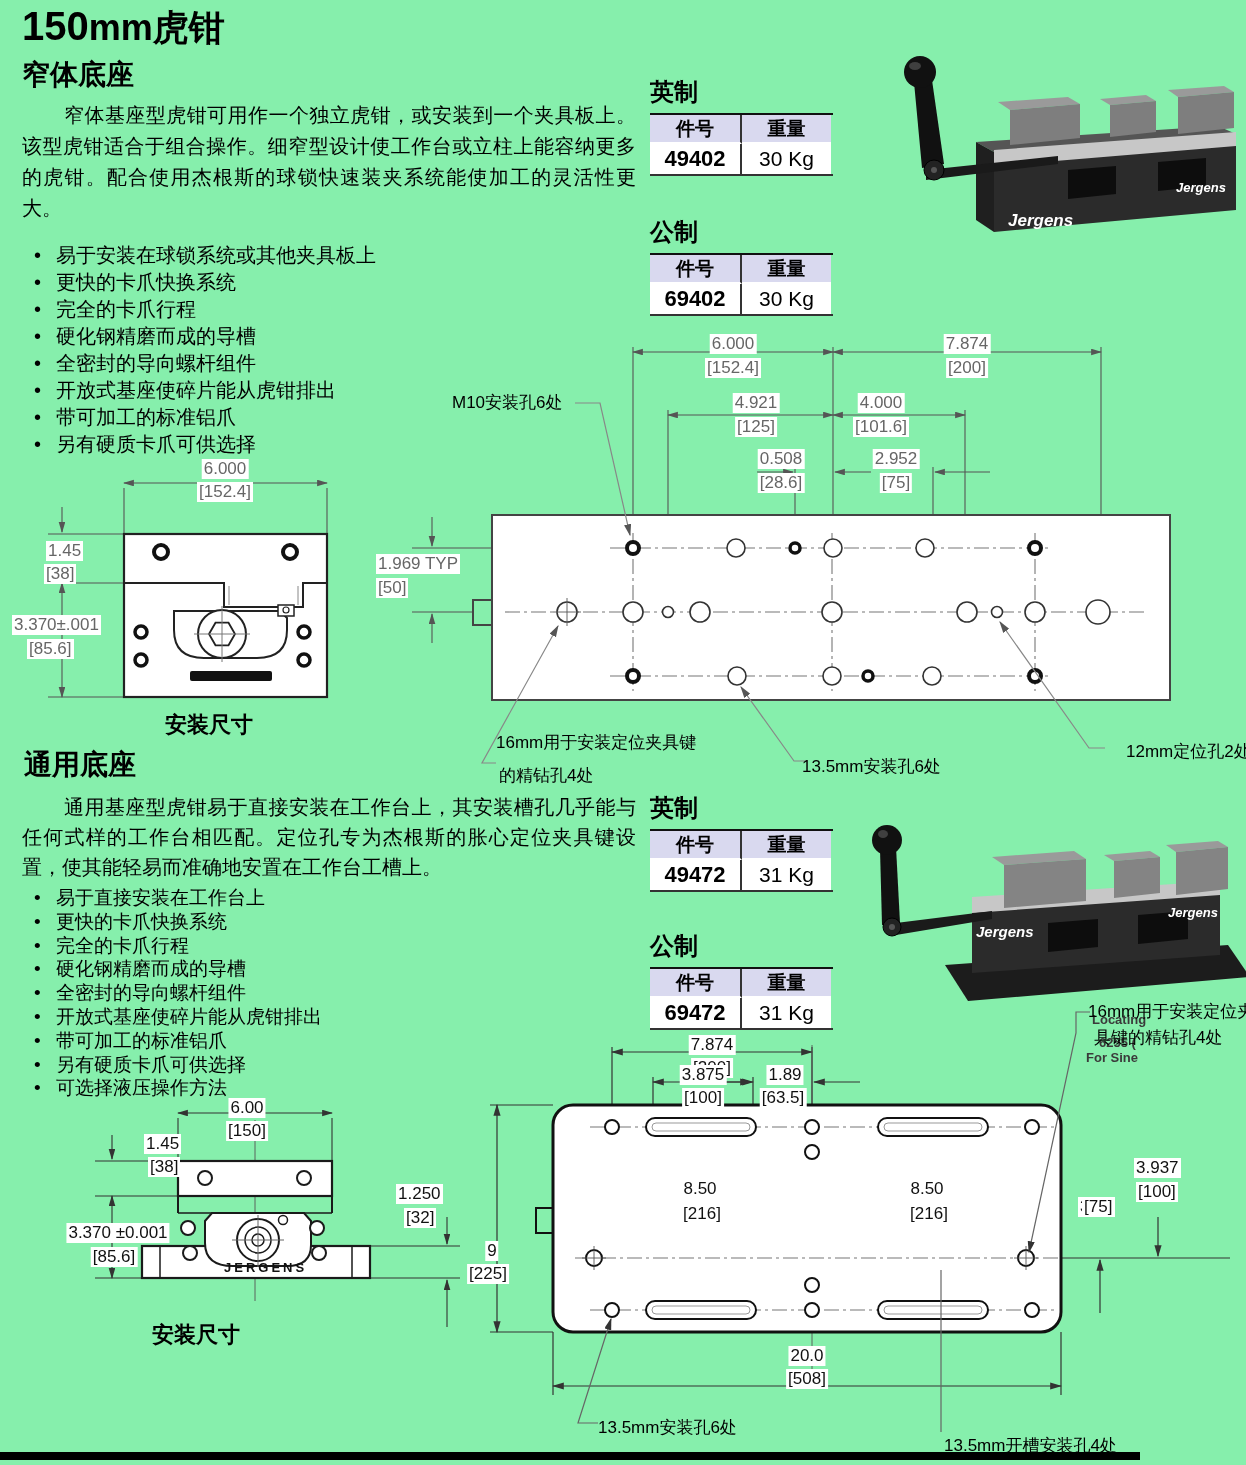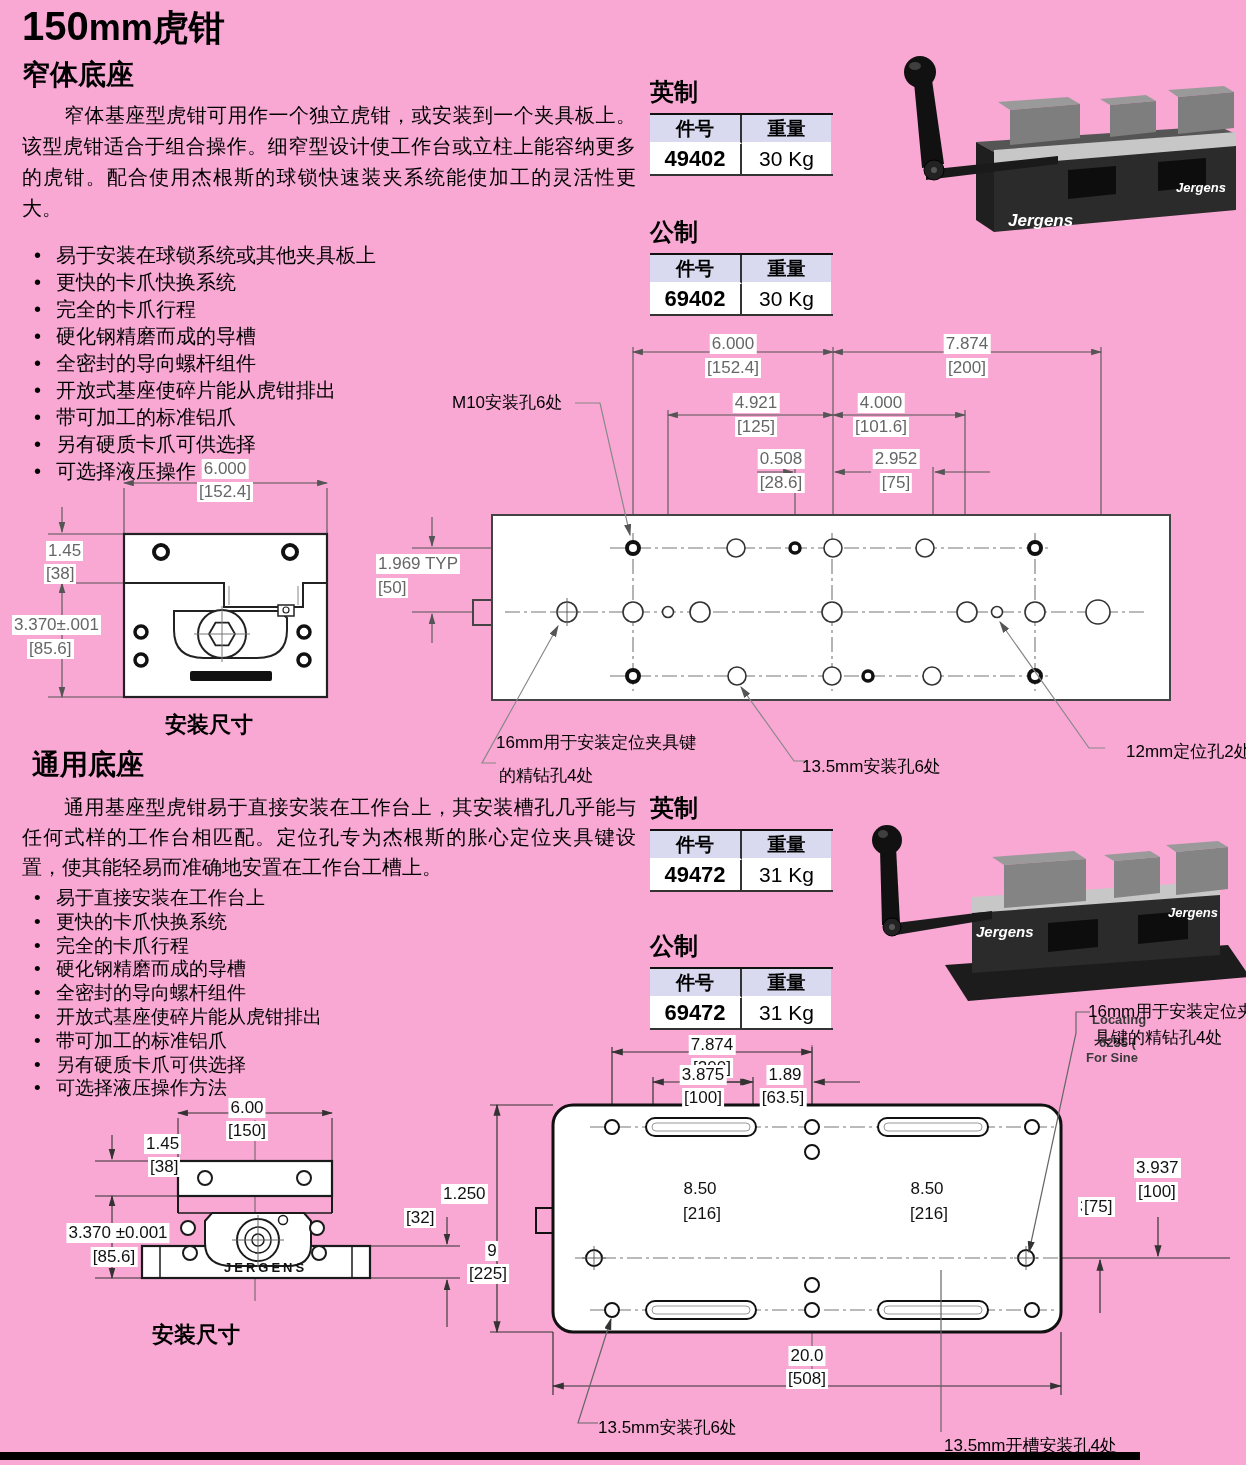--- a/index.html
+++ b/index.html
@@ -1,17 +1,17 @@
 <!DOCTYPE html>
 <html><head>
 <meta charset="utf-8">
 <style>
   html,body{margin:0;padding:0;background:#fff;}
   body{font-family:"Liberation Sans","DejaVu Sans",sans-serif;color:#000;}
-  #page{position:relative;width:1246px;height:1465px;background:#f9a8d4;overflow:hidden;}
+  #page{position:relative;width:1246px;height:1465px;background:#86efac;overflow:hidden;}
   .abs{position:absolute;}
   h1,h2{margin:0;font-weight:bold;}
   #title{left:22px;top:4px;font-size:36px;letter-spacing:0;}
   #title .num{font-size:40px;}
   .sec-head{font-size:28px;}
   .intro{font-size:20px;line-height:31px;width:614px;text-indent:2.1em;text-align:justify;}
   ul.feat{list-style:none;margin:0;padding:0;font-size:20px;}
   ul.feat li{position:relative;padding-left:26px;white-space:nowrap;}
   ul.feat li::before{content:"•";position:absolute;left:4px;}
   #ul1 li{line-height:27px;}
@@ -46,21 +46,20 @@
   <div class="abs intro" style="left:22px;top:100px;">窄体基座型虎钳可用作一个独立虎钳，或安装到一个夹具板上。该型虎钳适合于组合操作。细窄型设计使工作台或立柱上能容纳更多的虎钳。配合使用杰根斯的球锁快速装夹系统能使加工的灵活性更大。</div>
   <ul id="ul1" class="abs feat" style="left:30px;top:242px;">
     <li>易于安装在球锁系统或其他夹具板上</li>
     <li>更快的卡爪快换系统</li>
     <li>完全的卡爪行程</li>
     <li>硬化钢精磨而成的导槽</li>
     <li>全密封的导向螺杆组件</li>
     <li>开放式基座使碎片能从虎钳排出</li>
     <li>带可加工的标准铝爪</li>
     <li>另有硬质卡爪可供选择</li>
-    <li>可选择液压操作</li>
   </ul>
 
   <div class="tbl" style="left:650px;top:76px;">
     <div class="tbl-title">英制</div>
     <div class="tbl-grid">
       <div class="th c1">件号</div>
       <div class="th">重量</div>
       <div class="td c1 part">49402</div>
       <div class="td">30 Kg</div>
     </div>
@@ -225,21 +224,21 @@
   <div class="dim cx" style="left:896px;top:449px;">2.952</div>
   <div class="dim cx" style="left:896px;top:473px;">[75]</div>
   <div class="dim" style="left:376px;top:554px;">1.969 TYP</div>
   <div class="dim" style="left:376px;top:578px;">[50]</div>
   <div class="callout" style="left:452px;top:391px;">M10安装孔6处</div>
   <div class="callout" style="left:496px;top:731px;">16mm用于安装定位夹具键</div>
   <div class="callout" style="left:499px;top:764px;">的精钻孔4处</div>
   <div class="callout" style="left:802px;top:755px;">13.5mm安装孔6处</div>
   <div class="callout" style="left:1126px;top:740px;">12mm定位孔2处</div>
 
-  <h2 class="abs sec-head" style="left:32px;top:746px;">通用底座</h2>
+  <h2 class="abs sec-head" style="left:24px;top:746px;">通用底座</h2>
   <div class="abs intro" style="left:22px;top:792px;line-height:30px;">通用基座型虎钳易于直接安装在工作台上，其安装槽孔几乎能与任何式样的工作台相匹配。定位孔专为杰根斯的胀心定位夹具键设置，使其能轻易而准确地安置在工作台工槽上。</div>
   <ul id="ul2" class="abs feat" style="left:30px;top:886px;">
     <li>易于直接安装在工作台上</li>
     <li>更快的卡爪快换系统</li>
     <li>完全的卡爪行程</li>
     <li>硬化钢精磨而成的导槽</li>
     <li>全密封的导向螺杆组件</li>
     <li>开放式基座使碎片能从虎钳排出</li>
     <li>带可加工的标准铝爪</li>
     <li>另有硬质卡爪可供选择</li>
@@ -336,21 +335,21 @@
     </g>
   </svg>
   <div class="brandtxt" style="left:224px;top:1260px;">JERGENS</div>
 
   <div class="dim dark" style="left:144px;top:1134px;">1.45</div>
   <div class="dim dark" style="left:148px;top:1157px;">[38]</div>
   <div class="dim dark cx" style="left:247px;top:1098px;">6.00</div>
   <div class="dim dark cx" style="left:247px;top:1121px;">[150]</div>
   <div class="dim dark cx" style="left:118px;top:1223px;">3.370 ±0.001</div>
   <div class="dim dark cx" style="left:114px;top:1247px;">[85.6]</div>
-  <div class="dim dark" style="left:396px;top:1184px;margin-left:45px;">1.250</div>
+  <div class="dim dark" style="left:396px;top:1184px;">1.250</div>
   <div class="dim dark" style="left:404px;top:1208px;">[32]</div>
   <div class="cap" style="left:152px;top:1320px;">安装尺寸</div>
 
   <svg style="left:440px;top:995px;" width="806" height="470" viewBox="0 0 806 470">
     <defs>
       <marker id="a4" markerWidth="10" markerHeight="8" refX="9" refY="3" orient="auto-start-reverse">
           <path d="M0,0L10,3L0,6Z" fill="#333"></path>
         </marker>
     </defs>
     <g stroke="#333" stroke-width="1.2" fill="none">

